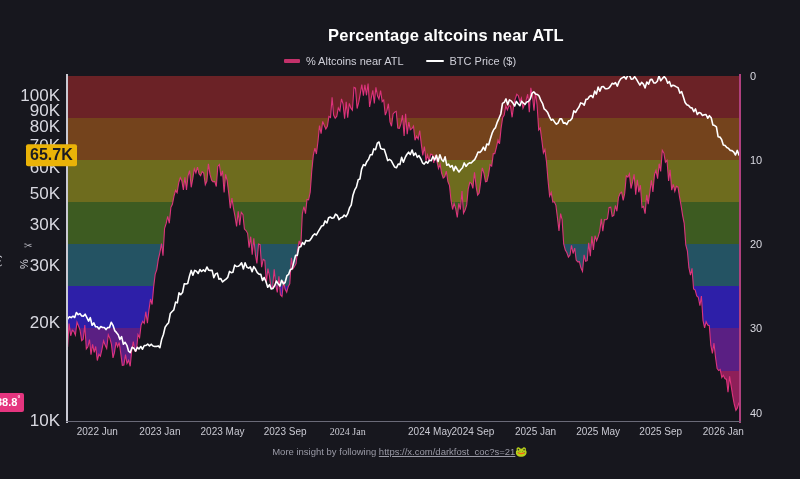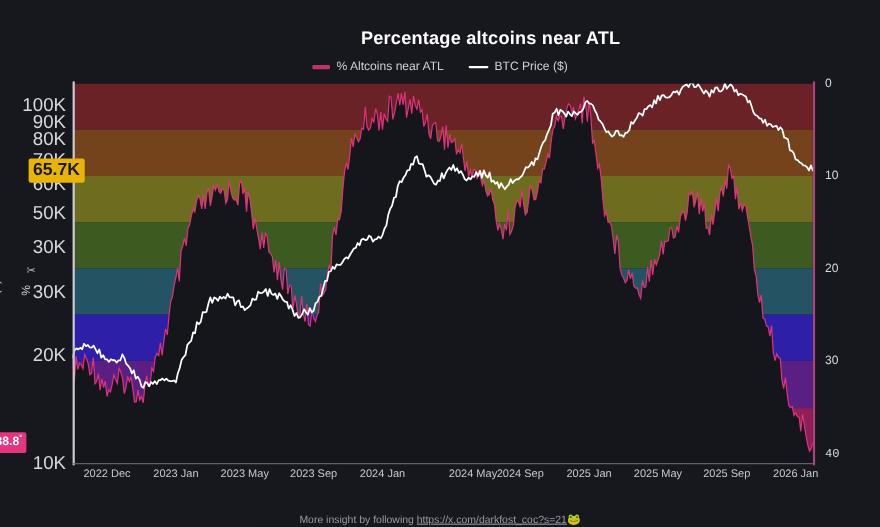--- a/index.html
+++ b/index.html
@@ -104,21 +104,21 @@
   
   #x-axis { position:absolute; left:0; top:426px; width:800px; height:20px; }
   .xtick {
     position:absolute; top:0; transform:translateX(-50%);
     font-size:10px; color:#c9c9d2; white-space:nowrap;
   }
 
   
   #footer {
     position:absolute; left:0; top:446px; width:800px;
-    text-align:center; font-size:9.5px; color:#9a9aa6;margin-top:20px;
+    text-align:center; font-size:9.5px; color:#9a9aa6;
   }
   #footer a { color:#9a9aa6; text-decoration:underline; }
   #footer .emo { font-size:10px; }
 </style>
 </head>
 <body>
 
 <div id="stage">
 
   <div id="title">Percentage altcoins near ATL</div>
@@ -172,34 +172,34 @@
       <div class="ytick" style="top: 95.7424px;">100K</div>
     </div>
   <div id="ylabel">Price ($)</div>
   <div id="price-marker" style="top: 155.081px;">65.7K</div>
 
   <div id="right-axis">
       <div class="ytick-r" style="top: 76px;">0</div>
       <div class="ytick-r" style="top: 160.146px;">10</div>
       <div class="ytick-r" style="top: 244.293px;">20</div>
       <div class="ytick-r" style="top: 328.439px;">30</div>
-      <div class="ytick-r" style="top: 412.585px; font-family: Liberation Mono, monospace;">40</div>
+      <div class="ytick-r" style="top: 412.585px;">40</div>
     </div>
   <div id="pct-label">%</div>
   <div id="scissors">✂</div>
   <div id="pct-marker" style="top: 402.488px;">
     <span>38.8</span><sup>°</sup>
   </div>
 
   <div id="x-axis">
-      <div class="xtick" style="left: 97.3023px;">2022 Dec</div>
+      <div class="xtick" style="left: 97.3023px;">2022 Jun</div>
       <div class="xtick" style="left: 159.907px;">2023 Jan</div>
       <div class="xtick" style="left: 222.512px;">2023 May</div>
       <div class="xtick" style="left: 285.116px;">2023 Sep</div>
-      <div class="xtick" style="left: 347.721px;">2024 Jan</div>
+      <div class="xtick" style="left: 347.721px; font-family: Liberation Serif, serif;">2024 Jan</div>
       <div class="xtick" style="left: 430px;">2024 May</div>
       <div class="xtick" style="left: 472.93px;">2024 Sep</div>
       <div class="xtick" style="left: 535.535px;">2025 Jan</div>
       <div class="xtick" style="left: 598.14px;">2025 May</div>
       <div class="xtick" style="left: 660.744px;">2025 Sep</div>
       <div class="xtick" style="left: 723.349px;">2026 Jan</div>
     </div>
 
   <div id="footer">
     <span>More insight by following </span><a href="#">https://x.com/darkfost_coc?s=21</a><span class="emo">🐸</span>

